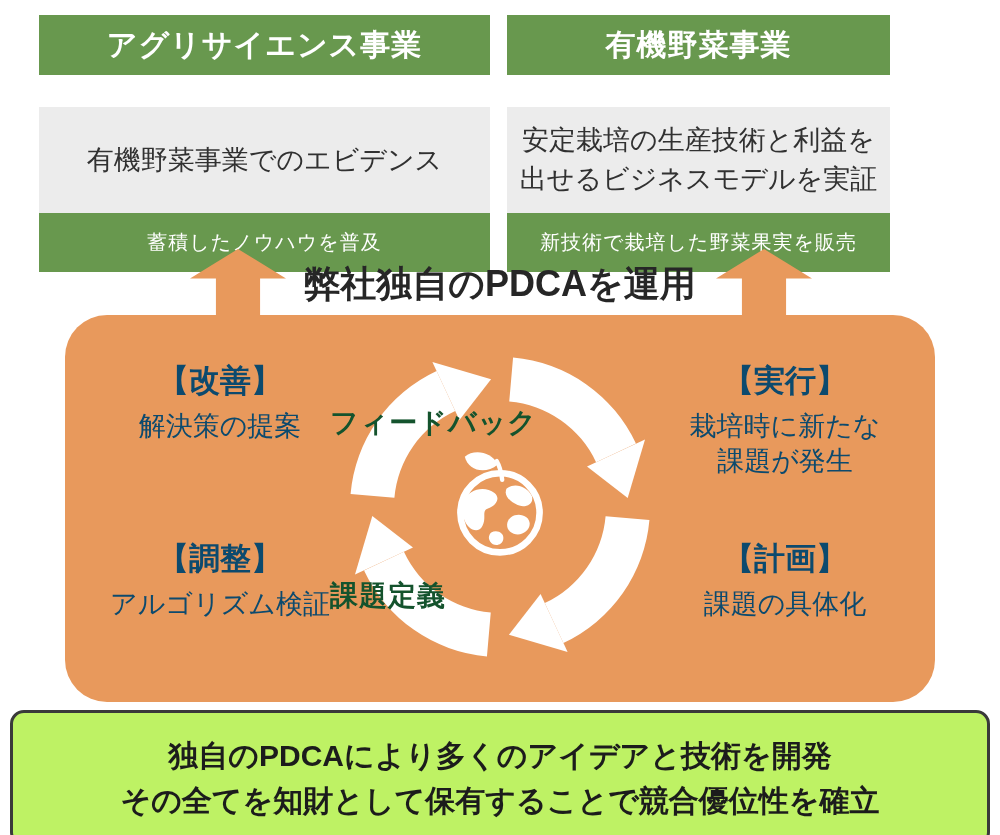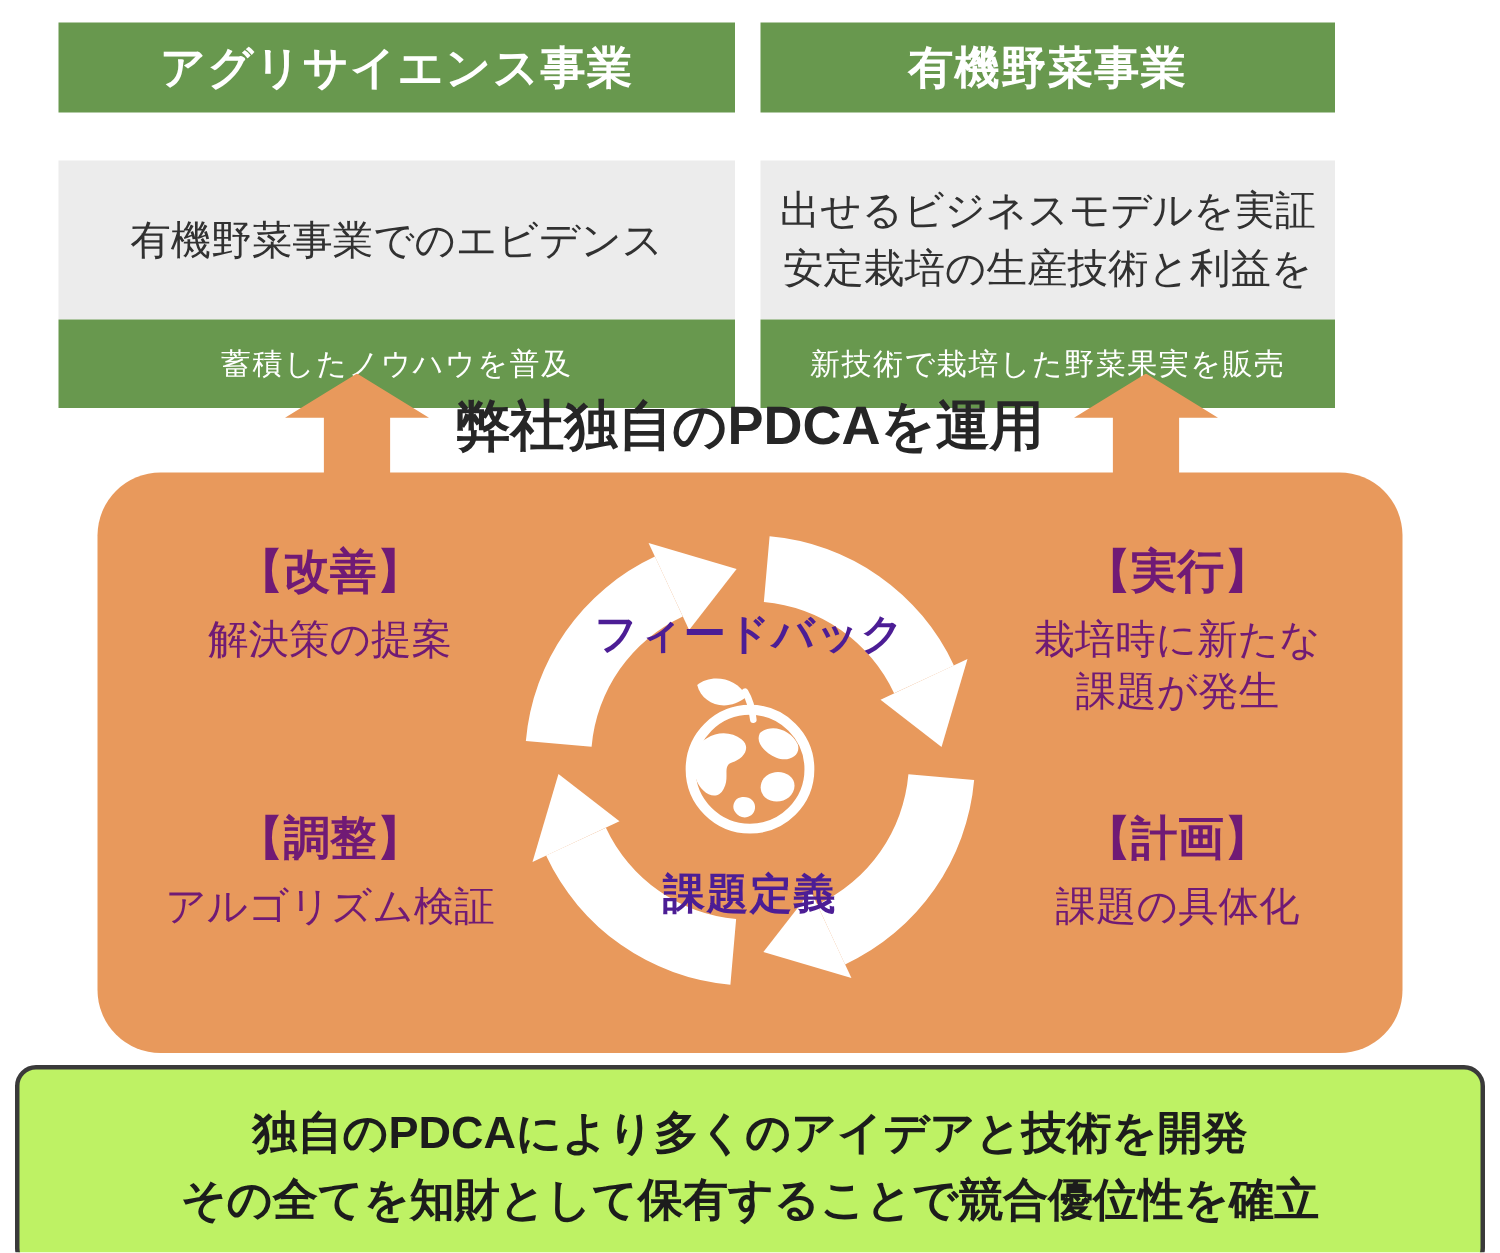--- a/index.html
+++ b/index.html
@@ -40,28 +40,28 @@
     text-align:center; font-weight:bold; font-size:36px; color:#262626;
   }
 
   
   .pdca-box {
     position:absolute; left:65px; top:315px; width:870px; height:387px;
     background:var(--orange,#e8995c); border-radius:42px;
   }
   .ring { position:absolute; left:265px; top:22px; width:340px; height:340px; }
   .cycle-top, .cycle-bottom {
-    position:absolute; left:265px; width:340px; text-align:center;
-    color:#4c1d95; font-weight:bold; font-size:28px; letter-spacing:1px;
+    position:absolute; left:265px; width:340px; 
+    color:#14532d; font-weight:bold; font-size:28px; letter-spacing:1px;
   }
   .cycle-top { top:89px; }
   .cycle-bottom { top:262px; }
   .earth { position:absolute; left:380px; top:133px; width:110px; height:112px; }
 
-  .quad { position:absolute; text-align:center; color:#701a75; }
+  .quad { position:absolute; text-align:center; color:#0c4a6e; }
   .q-lt { left:10px;  top:45px;  width:290px; }
   .q-rt { left:580px; top:45px;  width:280px; }
   .q-lb { left:10px;  top:223px; width:290px; }
   .q-rb { left:580px; top:223px; width:280px; }
   .q-title { font-weight:bold; font-size:31px; }
   .q-line  { font-size:27px; line-height:35px; margin-top:7px; }
   .q-line + .q-line { margin-top:0; }
 
   
   .summary {
@@ -80,22 +80,22 @@
     <div class="col-header">アグリサイエンス事業</div>
     <div class="col-body">
       <div>有機野菜事業でのエビデンス</div>
     </div>
     <div class="col-footer">蓄積したノウハウを普及</div>
   </div>
 
   <div class="col col-right">
     <div class="col-header">有機野菜事業</div>
     <div class="col-body">
+      <div>安定栽培の生産技術と利益を</div>
       <div>出せるビジネスモデルを実証</div>
-      <div>安定栽培の生産技術と利益を</div>
     </div>
     <div class="col-footer">新技術で栽培した野菜果実を販売</div>
   </div>
 
   <div class="up-arrow arrow-left"></div>
   <div class="arrow-caption">弊社独自のPDCAを運用</div>
   <div class="up-arrow arrow-right"></div>
 
   <div class="pdca-box">
 

